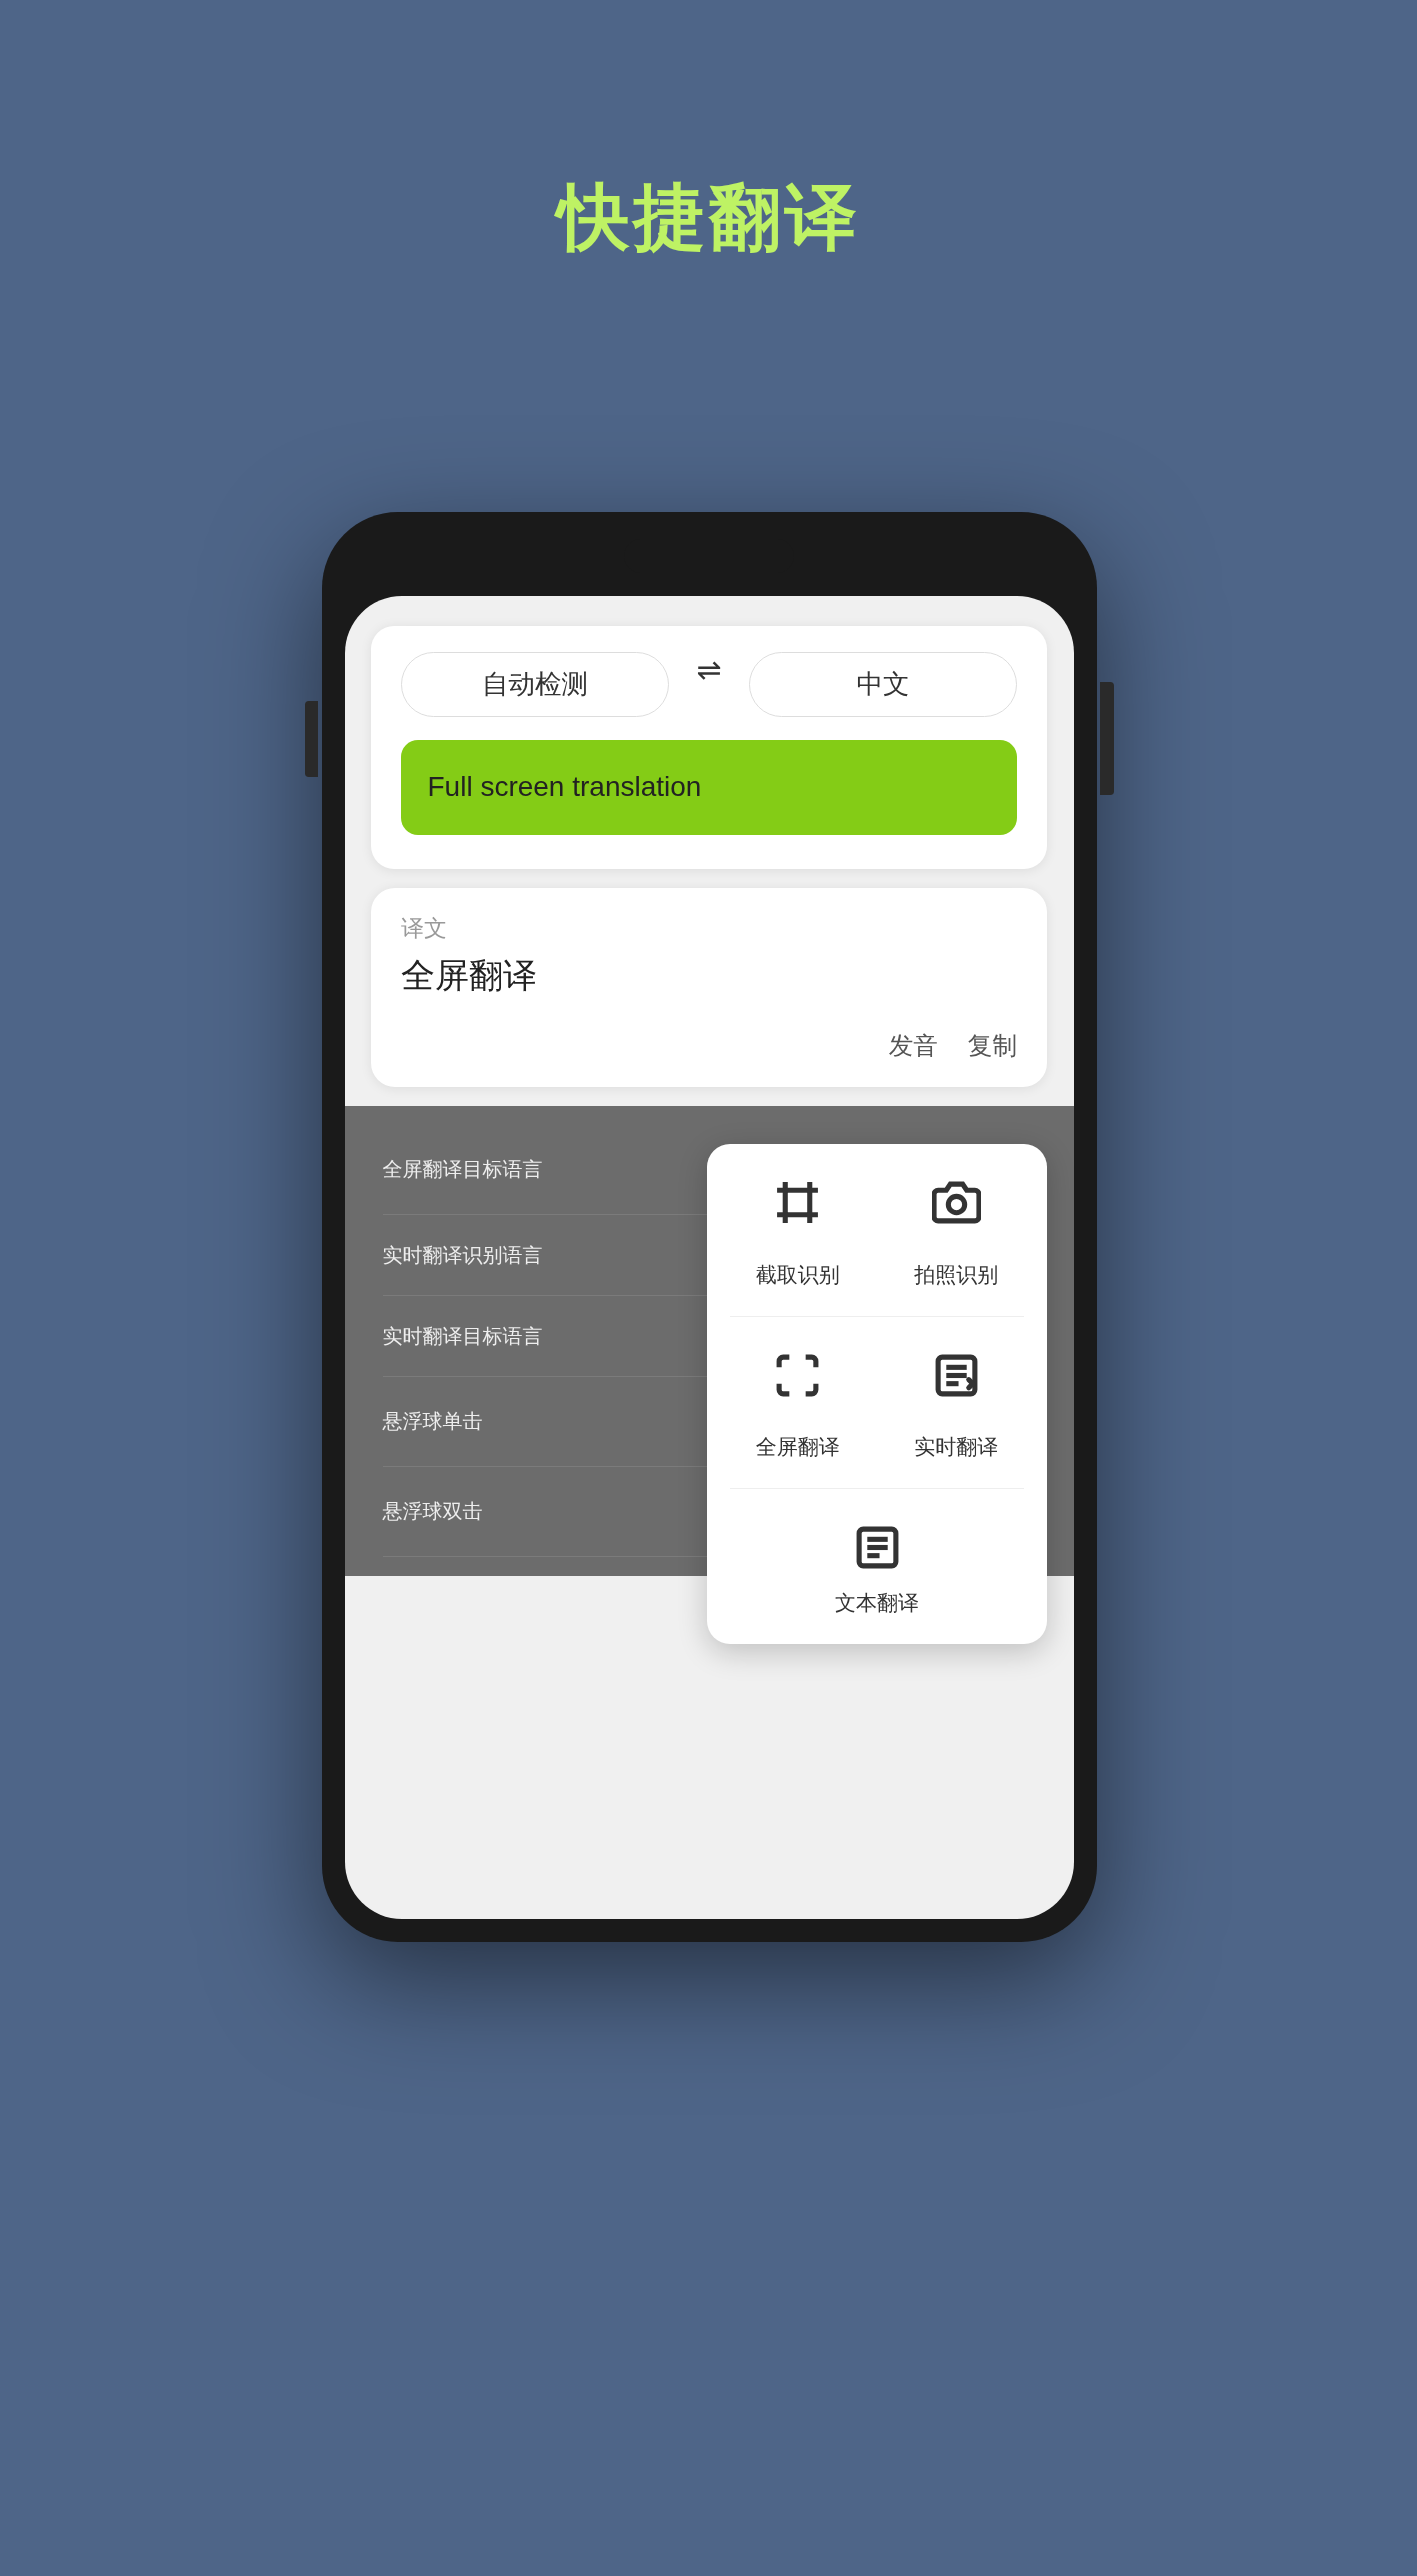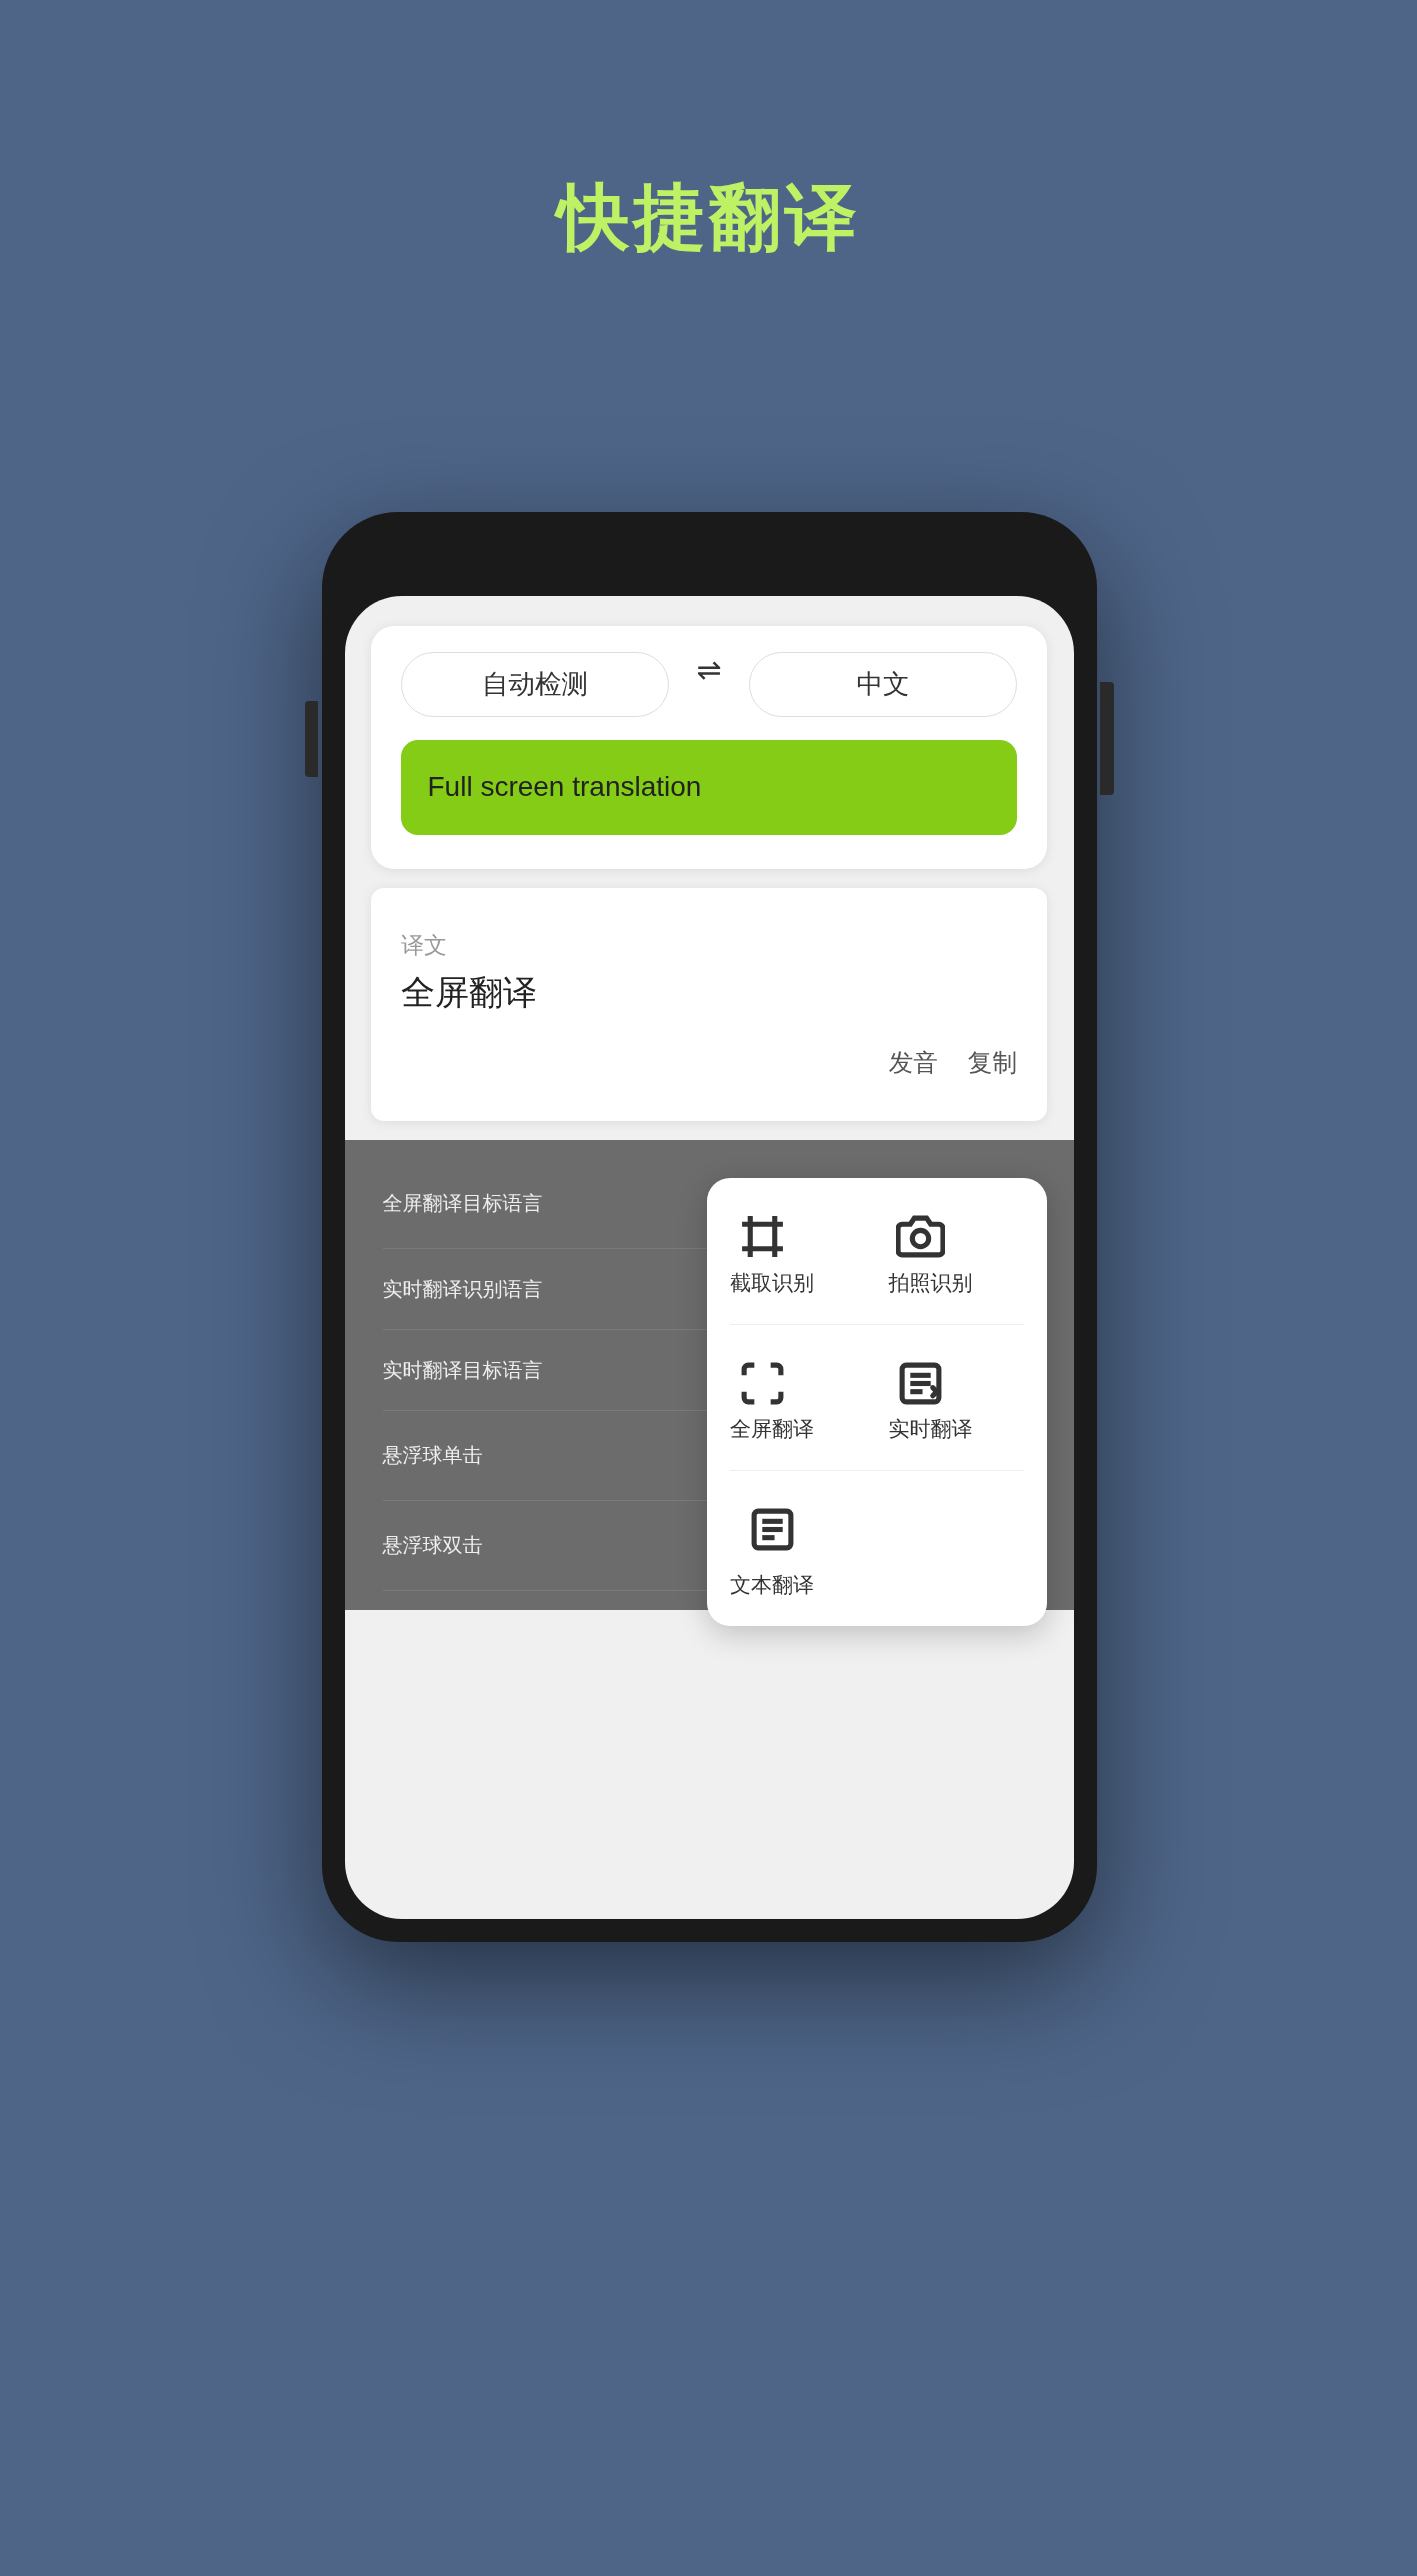--- a/index.html
+++ b/index.html
@@ -129,23 +129,23 @@
 
     .input-text {
       font-size: 28px;
       color: #222;
       line-height: 1.5;
     }
 
     
     .result-card {
       background-color: white;
-      border-radius: 13px;
+      border-radius: 24px;
       margin: 0 26.5px 19px 26.5px;
-      padding: 42px 30px;
+      padding: 25px 30px;
       box-shadow: 0 1.9px 11.3px rgba(0,0,0,0.08);
     }
 
     .result-label {
       font-size: 23px;
       color: #999;
       margin-bottom: 9.5px;
     }
 
     .result-text {
@@ -209,22 +209,22 @@
 
     .qa-grid {
       display: grid;
       grid-template-columns: 1fr 1fr;
       gap: 23px;
     }
 
     .qa-item {
       display: flex;
       flex-direction: column;
-      align-items: flex-start;
-      gap: 0;
+      align-items: center;
+      gap: 26px;
     }
 
     .qa-icon {
       width: 64px;
       height: 64px;
       display: flex;
       align-items: center;
       justify-content: center;
     }
 

